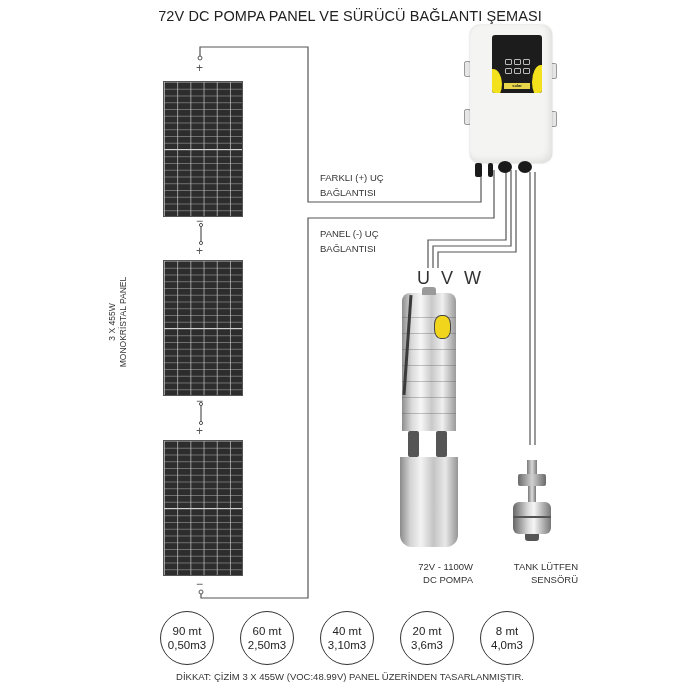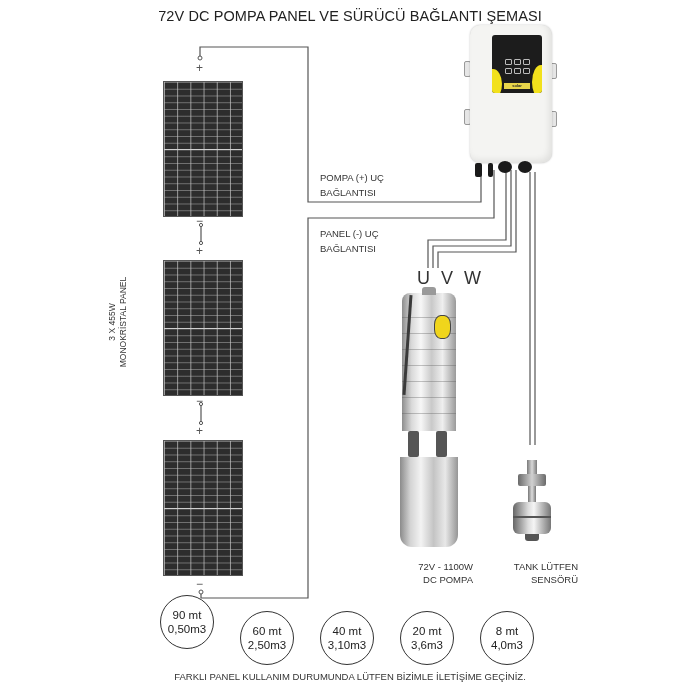--- a/index.html
+++ b/index.html
@@ -117,21 +117,21 @@
     <div class="grid"></div>
     <div class="mid"></div>
   </div>
 
 <div class="vlabel">
   <div>3 X 455W</div>
   <div>MONOKRİSTAL PANEL</div>
 </div>
 
 <div class="abs label" style="left:320px;top:170px;">
-  <div>POMPA (+) UÇ</div>
+  <div>FARKLI (+) UÇ</div>
   <div>BAĞLANTISI</div>
 </div>
 <div class="abs label" style="left:320px;top:226px;">
   <div>PANEL (-) UÇ</div>
   <div>BAĞLANTISI</div>
 </div>
 <div class="abs uvw" style="left:417px;top:268px;">U V W</div>
 
 <div class="ctrl">
   <div class="ear" style="left:2px;top:36px;"></div>
@@ -184,21 +184,21 @@
   <div class="stem"></div>
   <div class="float"></div>
   <div class="band"></div>
   <div class="tip"></div>
 </div>
 <div class="abs caption" style="left:488px;top:560px;width:90px;">
   <div>TANK LÜTFEN</div>
   <div>SENSÖRÜ</div>
 </div>
 
-<div class="circle" style="left:160px;top:595px;">
+<div class="circle" style="left:160px;top:611px;">
   <span>90 mt</span>
   <span>0,50m3</span>
 </div>
 <div class="circle" style="left:240px;top:611px;">
   <span>60 mt</span>
   <span>2,50m3</span>
 </div>
 <div class="circle" style="left:320px;top:611px;">
   <span>40 mt</span>
   <span>3,10m3</span>
@@ -206,14 +206,14 @@
 <div class="circle" style="left:400px;top:611px;">
   <span>20 mt</span>
   <span>3,6m3</span>
 </div>
 <div class="circle" style="left:480px;top:611px;">
   <span>8 mt</span>
   <span>4,0m3</span>
 </div>
 
 <div class="abs notice" style="top:670px;">
-  <div>FARKLI PANEL KULLANIM DURUMUNDA LÜTFEN BİZİMLE İLETİŞİME GEÇİNİZ.</div>
+  <div>DİKKAT: ÇİZİM 3 X 455W (VOC:48.99V) PANEL ÜZERİNDEN  TASARLANMIŞTIR.</div>
 </div>
 
 </body></html>

